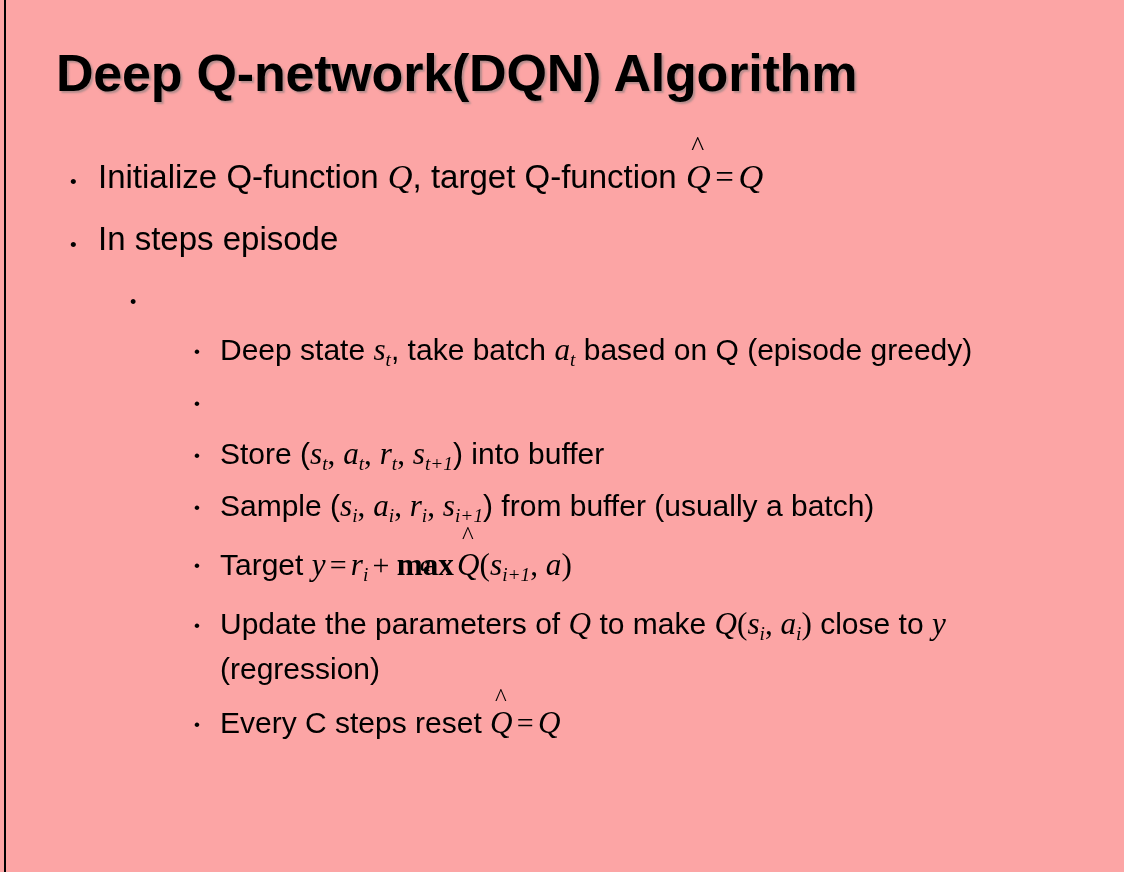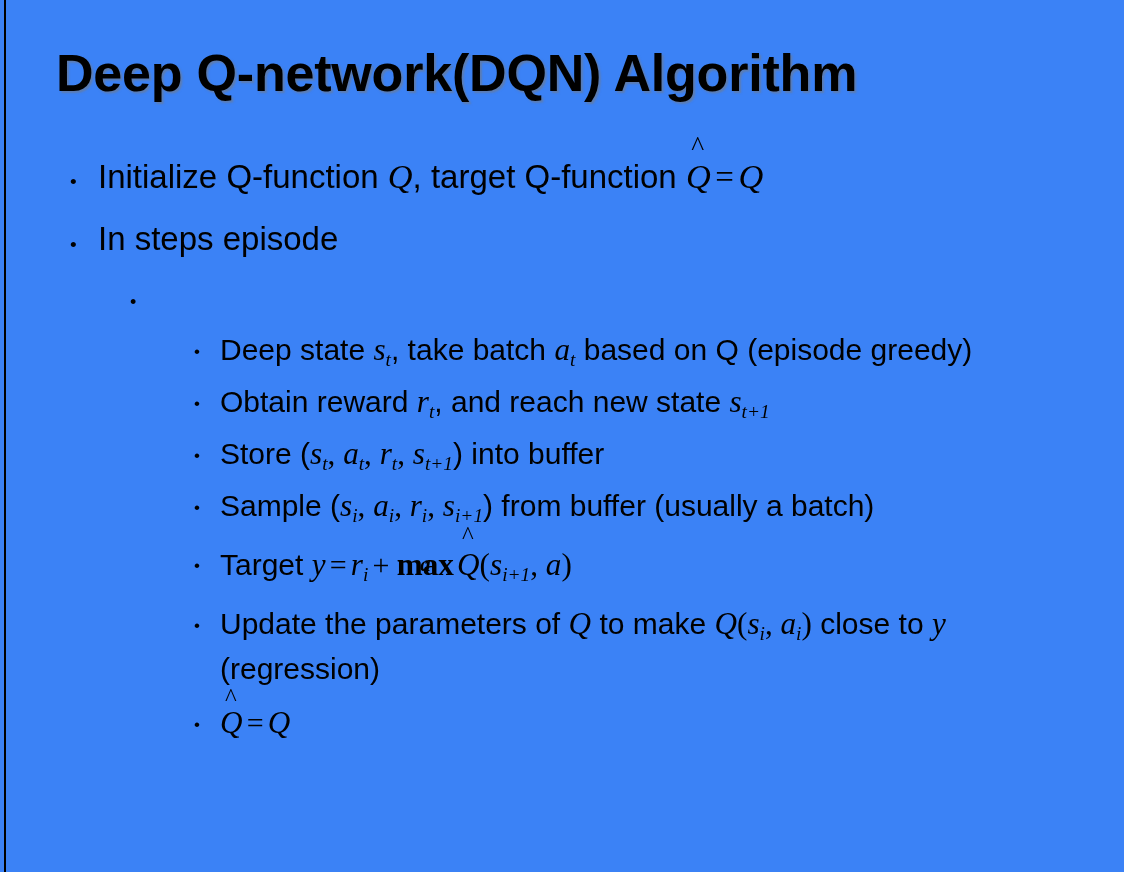--- a/index.html
+++ b/index.html
@@ -10,21 +10,21 @@
   body {
     width: 1124px;
     height: 872px;
     font-family: "Liberation Sans", sans-serif;
     -webkit-font-smoothing: antialiased;
   }
   #slide {
     position: relative;
     width: 1124px;
     height: 872px;
-    background: #3b82f6;
+    background: #fca5a5;
     overflow: hidden;
   }
   
   #left-rule {
     position: absolute;
     left: 4px;
     top: 0;
     width: 2px;
     height: 872px;
     background: #000000;
@@ -197,21 +197,20 @@
       <span class="marker">•</span>
     </div>
 
     <div class="bullet-line lvl3 tall gap-sm">
       <span class="marker">•</span>
       <span class="content"><span>Deep state </span><span class="math"><span>s</span><sub class="msub">t</sub></span><span>, take batch </span><span class="math"><span>a</span><sub class="msub">t</sub></span><span> based on Q (episode greedy)</span></span>
     </div>
 
     <div class="bullet-line lvl3 gap-md">
       <span class="marker">•</span>
-      <span class="content"><span>Obtain reward </span><span class="math"><span>r</span><sub class="msub">t</sub></span><span>, and reach new state </span><span class="math"><span>s</span><sub class="msub"><span>t+1</span></sub></span></span>
     </div>
 
     <div class="bullet-line lvl3 gap-md">
       <span class="marker">•</span>
       <span class="content"><span>Store (</span><span class="math"><span>s</span><sub class="msub">t</sub></span><span class="mathup">, </span><span class="math"><span>a</span><sub class="msub">t</sub></span><span class="mathup">, </span><span class="math"><span>r</span><sub class="msub">t</sub></span><span class="mathup">, </span><span class="math"><span>s</span><sub class="msub">t+1</sub></span><span>) into buffer</span></span>
     </div>
 
     <div class="bullet-line lvl3 gap-md">
       <span class="marker">•</span>
       <span class="content"><span>Sample (</span><span class="math"><span>s</span><sub class="msub">i</sub></span><span class="mathup">, </span><span class="math"><span>a</span><sub class="msub">i</sub></span><span class="mathup">, </span><span class="math"><span>r</span><sub class="msub">i</sub></span><span class="mathup">, </span><span class="math"><span>s</span><sub class="msub">i+1</sub></span><span>) from buffer (usually a batch)</span></span>
@@ -222,17 +221,17 @@
       <span class="content"><span>Target </span><span class="math">y</span><span class="op">=</span><span class="math"><span>r</span><sub class="msub">i</sub></span><span class="op">+</span><span class="maxop"><span>max</span><span class="lim">a</span></span><span class="hatwrap"><span class="hat">^</span><span>Q</span></span><span class="mathup">(</span><span class="math"><span>s</span><sub class="msub">i+1</sub></span><span class="mathup">, </span><span class="math">a</span><span class="mathup">)</span></span>
     </div>
 
     <div class="bullet-line lvl3 tall gap-md">
       <span class="marker">•</span>
       <span class="content"><span>Update the parameters of </span><span class="math">Q</span><span> to make </span><span class="math">Q</span><span class="mathup">(</span><span class="math"><span>s</span><sub class="msub">i</sub></span><span class="mathup">, </span><span class="math"><span>a</span><sub class="msub">i</sub></span><span class="mathup">)</span><span> close to </span><span class="math">y</span><span> (regression)</span></span>
     </div>
 
     <div class="bullet-line lvl3 gap-md" style="line-height:52px;min-height:52px;">
       <span class="marker" style="top:19px;">•</span>
-      <span class="content"><span class="hatwrap"><span class="hat">^</span><span>Q</span></span><span class="op">=</span><span class="math">Q</span></span>
+      <span class="content"><span>Every C steps reset </span><span class="hatwrap"><span class="hat">^</span><span>Q</span></span><span class="op">=</span><span class="math">Q</span></span>
     </div>
 
   </div>
 </div>
 
 </body></html>

